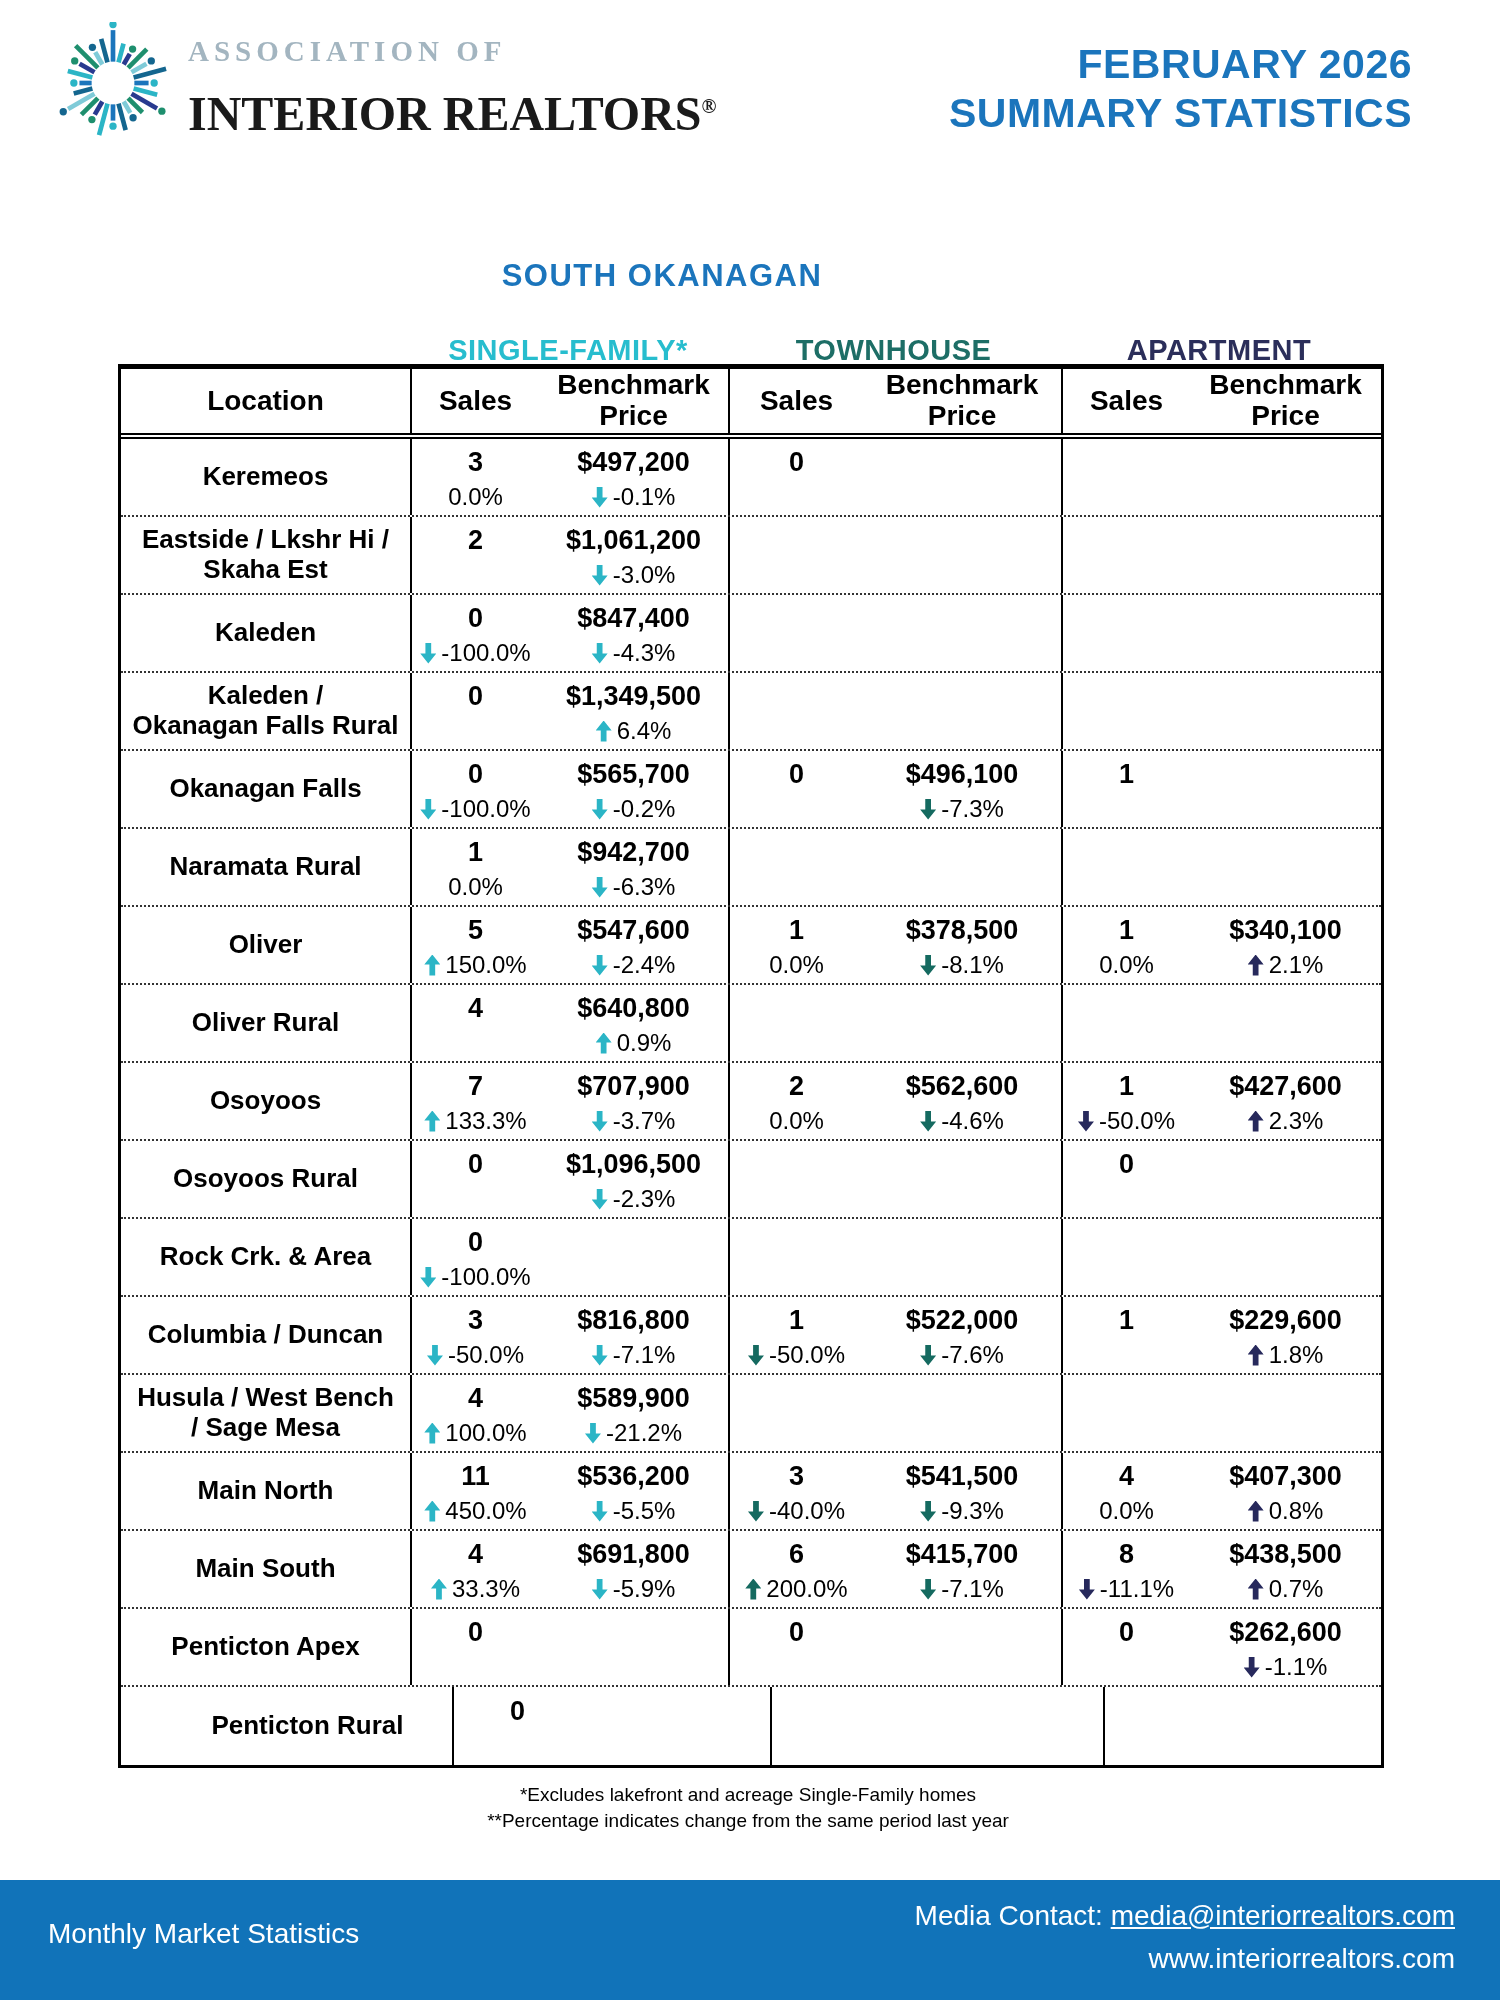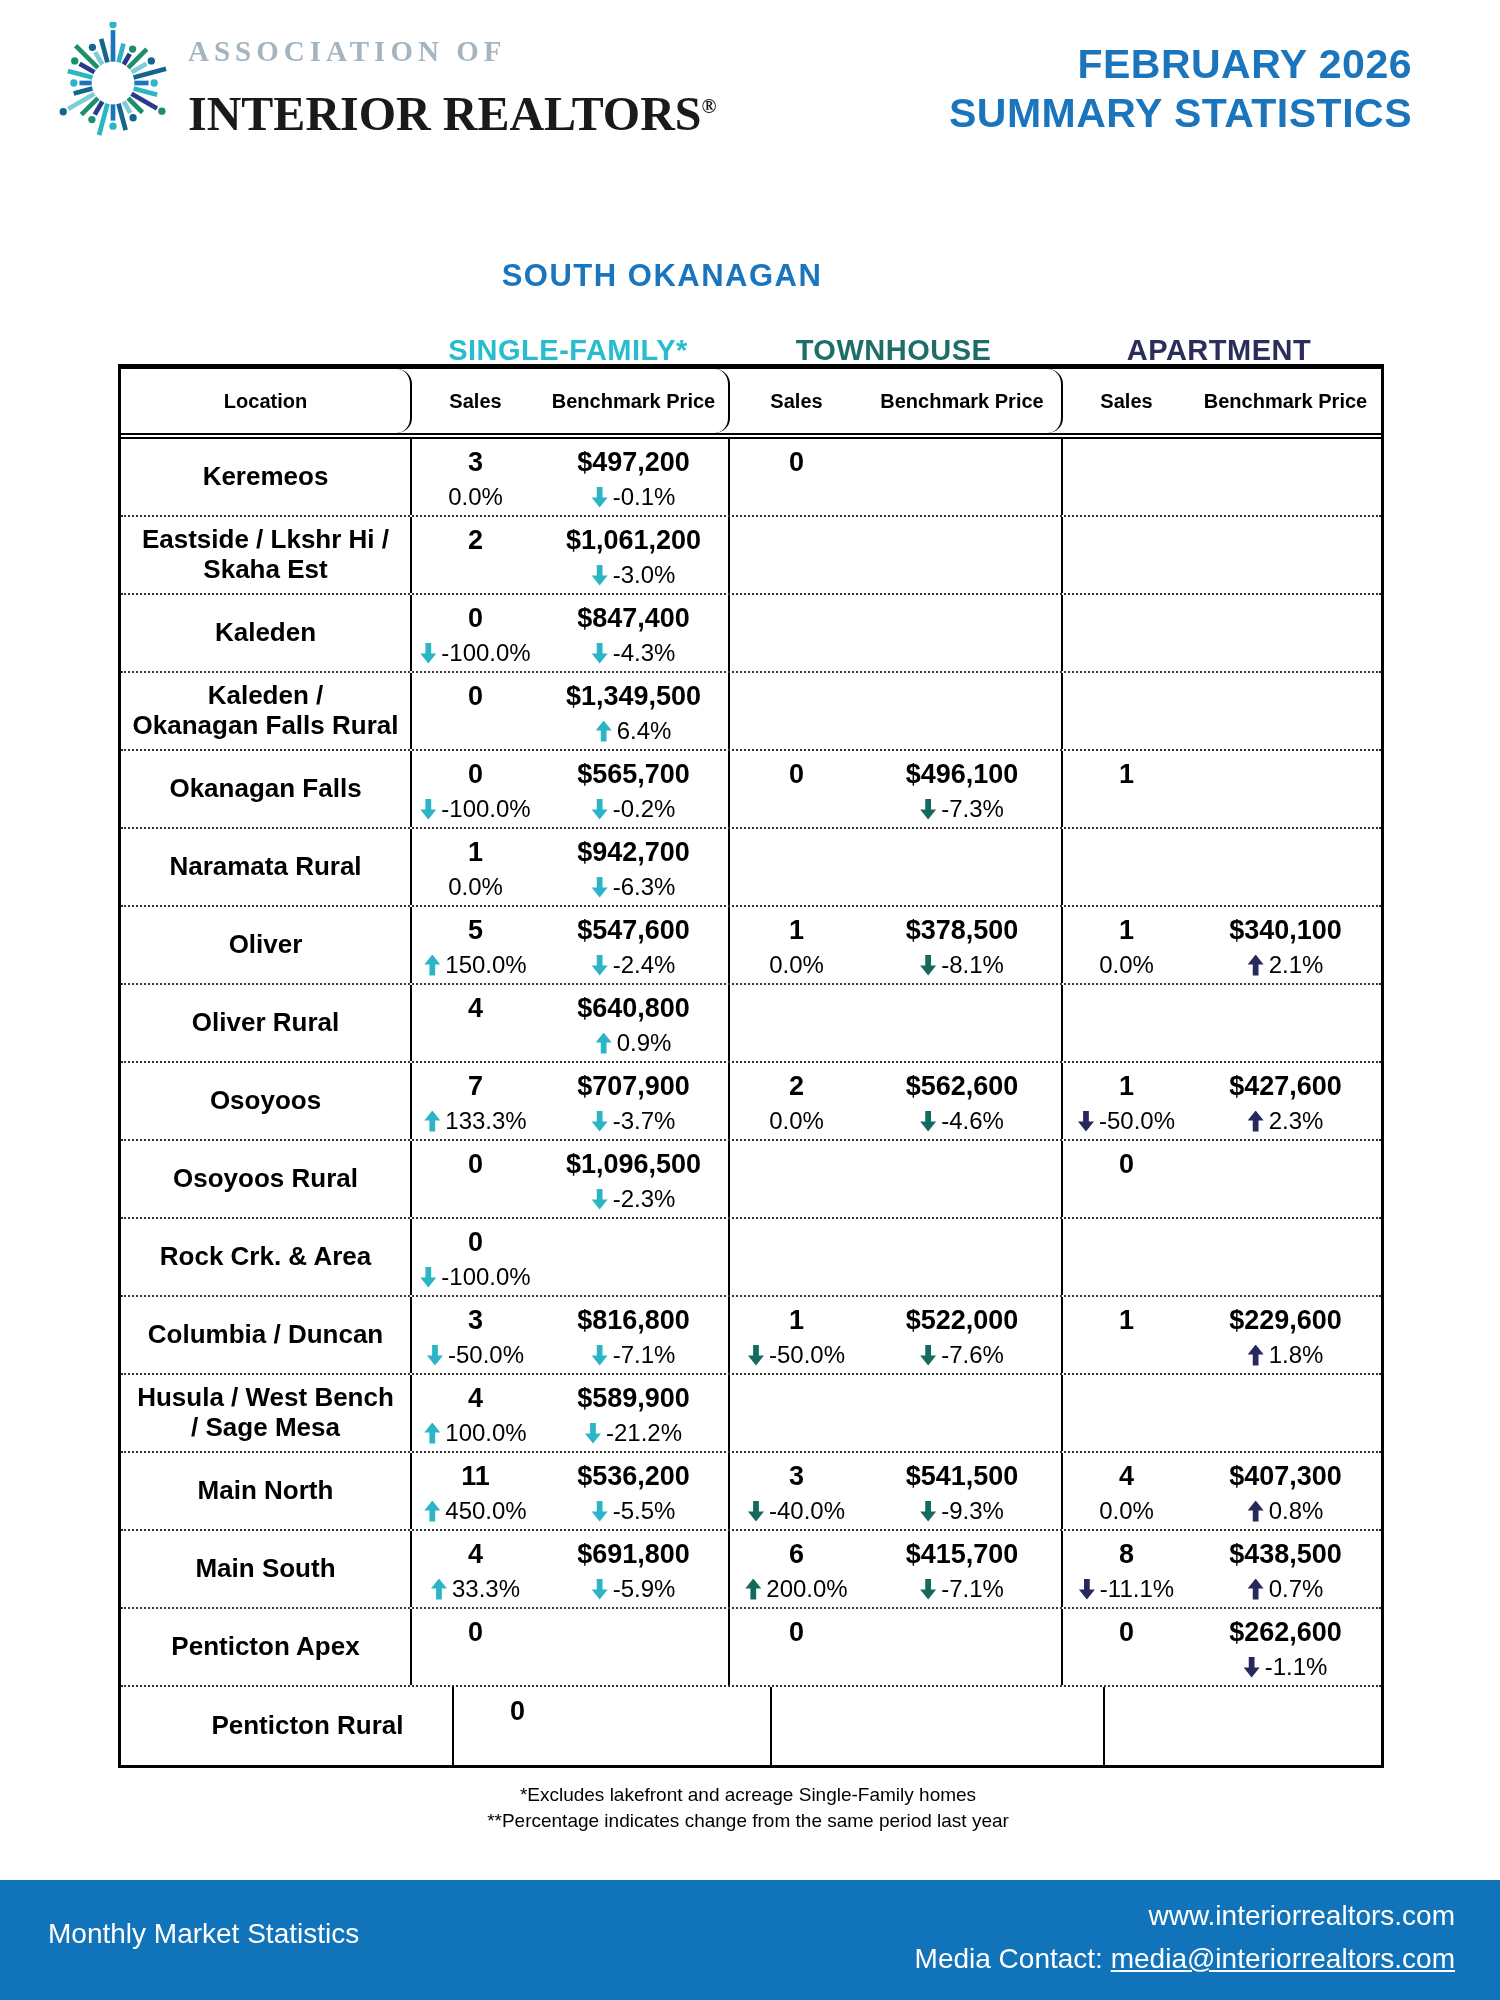--- a/index.html
+++ b/index.html
@@ -25,21 +25,21 @@
   .g-apt{left:1060px;width:318px;}
   
   .stats-table{position:absolute;left:118px;top:364px;width:1260px;
     border:3px solid #000;border-top-width:5px;box-sizing:content-box;}
   .trow{display:grid;grid-template-columns:291px 127px 191px 133px 200px 127px 191px;height:78px;box-sizing:border-box;border-bottom:2px dotted #333;}
   .trow:last-child{border-bottom:none;padding-left:42px;}
   .thead-row{height:70px;border-bottom:6px double #000;}
   .cell{box-sizing:border-box;}
   .b-right{border-right:2px solid #000;}
   .hcell{display:flex;align-items:center;justify-content:center;text-align:center;
-    font-weight:bold;font-size:20px;line-height:1.1;border-radius:15px;}
+    font-weight:bold;font-size:28px;line-height:1.1;}
   .loccell{display:flex;align-items:center;justify-content:center;text-align:center;
     font-weight:bold;font-size:26px;line-height:1.15;white-space:pre-line;padding:0 2px;}
   .subcell{display:flex;flex-direction:column;justify-content:center;align-items:center;padding-top:2px;}
   .val{height:38px;line-height:38px;font-weight:bold;font-size:27px;}
   .pct{height:32px;font-size:24px;display:flex;align-items:center;justify-content:center;}
   .arrow{display:inline-block;width:16px;height:21px;margin-right:5px;flex:0 0 auto;}
   .arrow.down{clip-path:polygon(50% 100%,100% 52%,68% 52%,68% 0,32% 0,32% 52%,0 52%);}
   .arrow.up{clip-path:polygon(50% 0,100% 48%,68% 48%,68% 100%,32% 100%,32% 48%,0 48%);}
   
   .footnotes{position:absolute;left:118px;top:1782px;width:1260px;text-align:center;font-size:19px;line-height:1.35;}
@@ -717,18 +717,18 @@
     </div>
 
   <div class="footnotes">
     <div>*Excludes lakefront and acreage Single-Family homes</div>
     <div>**Percentage indicates change from the same period last year</div>
   </div>
 
   <div class="footer" id="footer-bar" style="background: rgb(17, 115, 185);">
     <div class="footer-left">Monthly Market Statistics</div>
     <div class="footer-right">
+      <div><span>Media Contact: </span><a href="#">media@interiorrealtors.com</a></div>
       <div>www.interiorrealtors.com</div>
-      <div><span>Media Contact: </span><a href="#">media@interiorrealtors.com</a></div>
     </div>
   </div>
 
 </div>
 
 </body></html>

